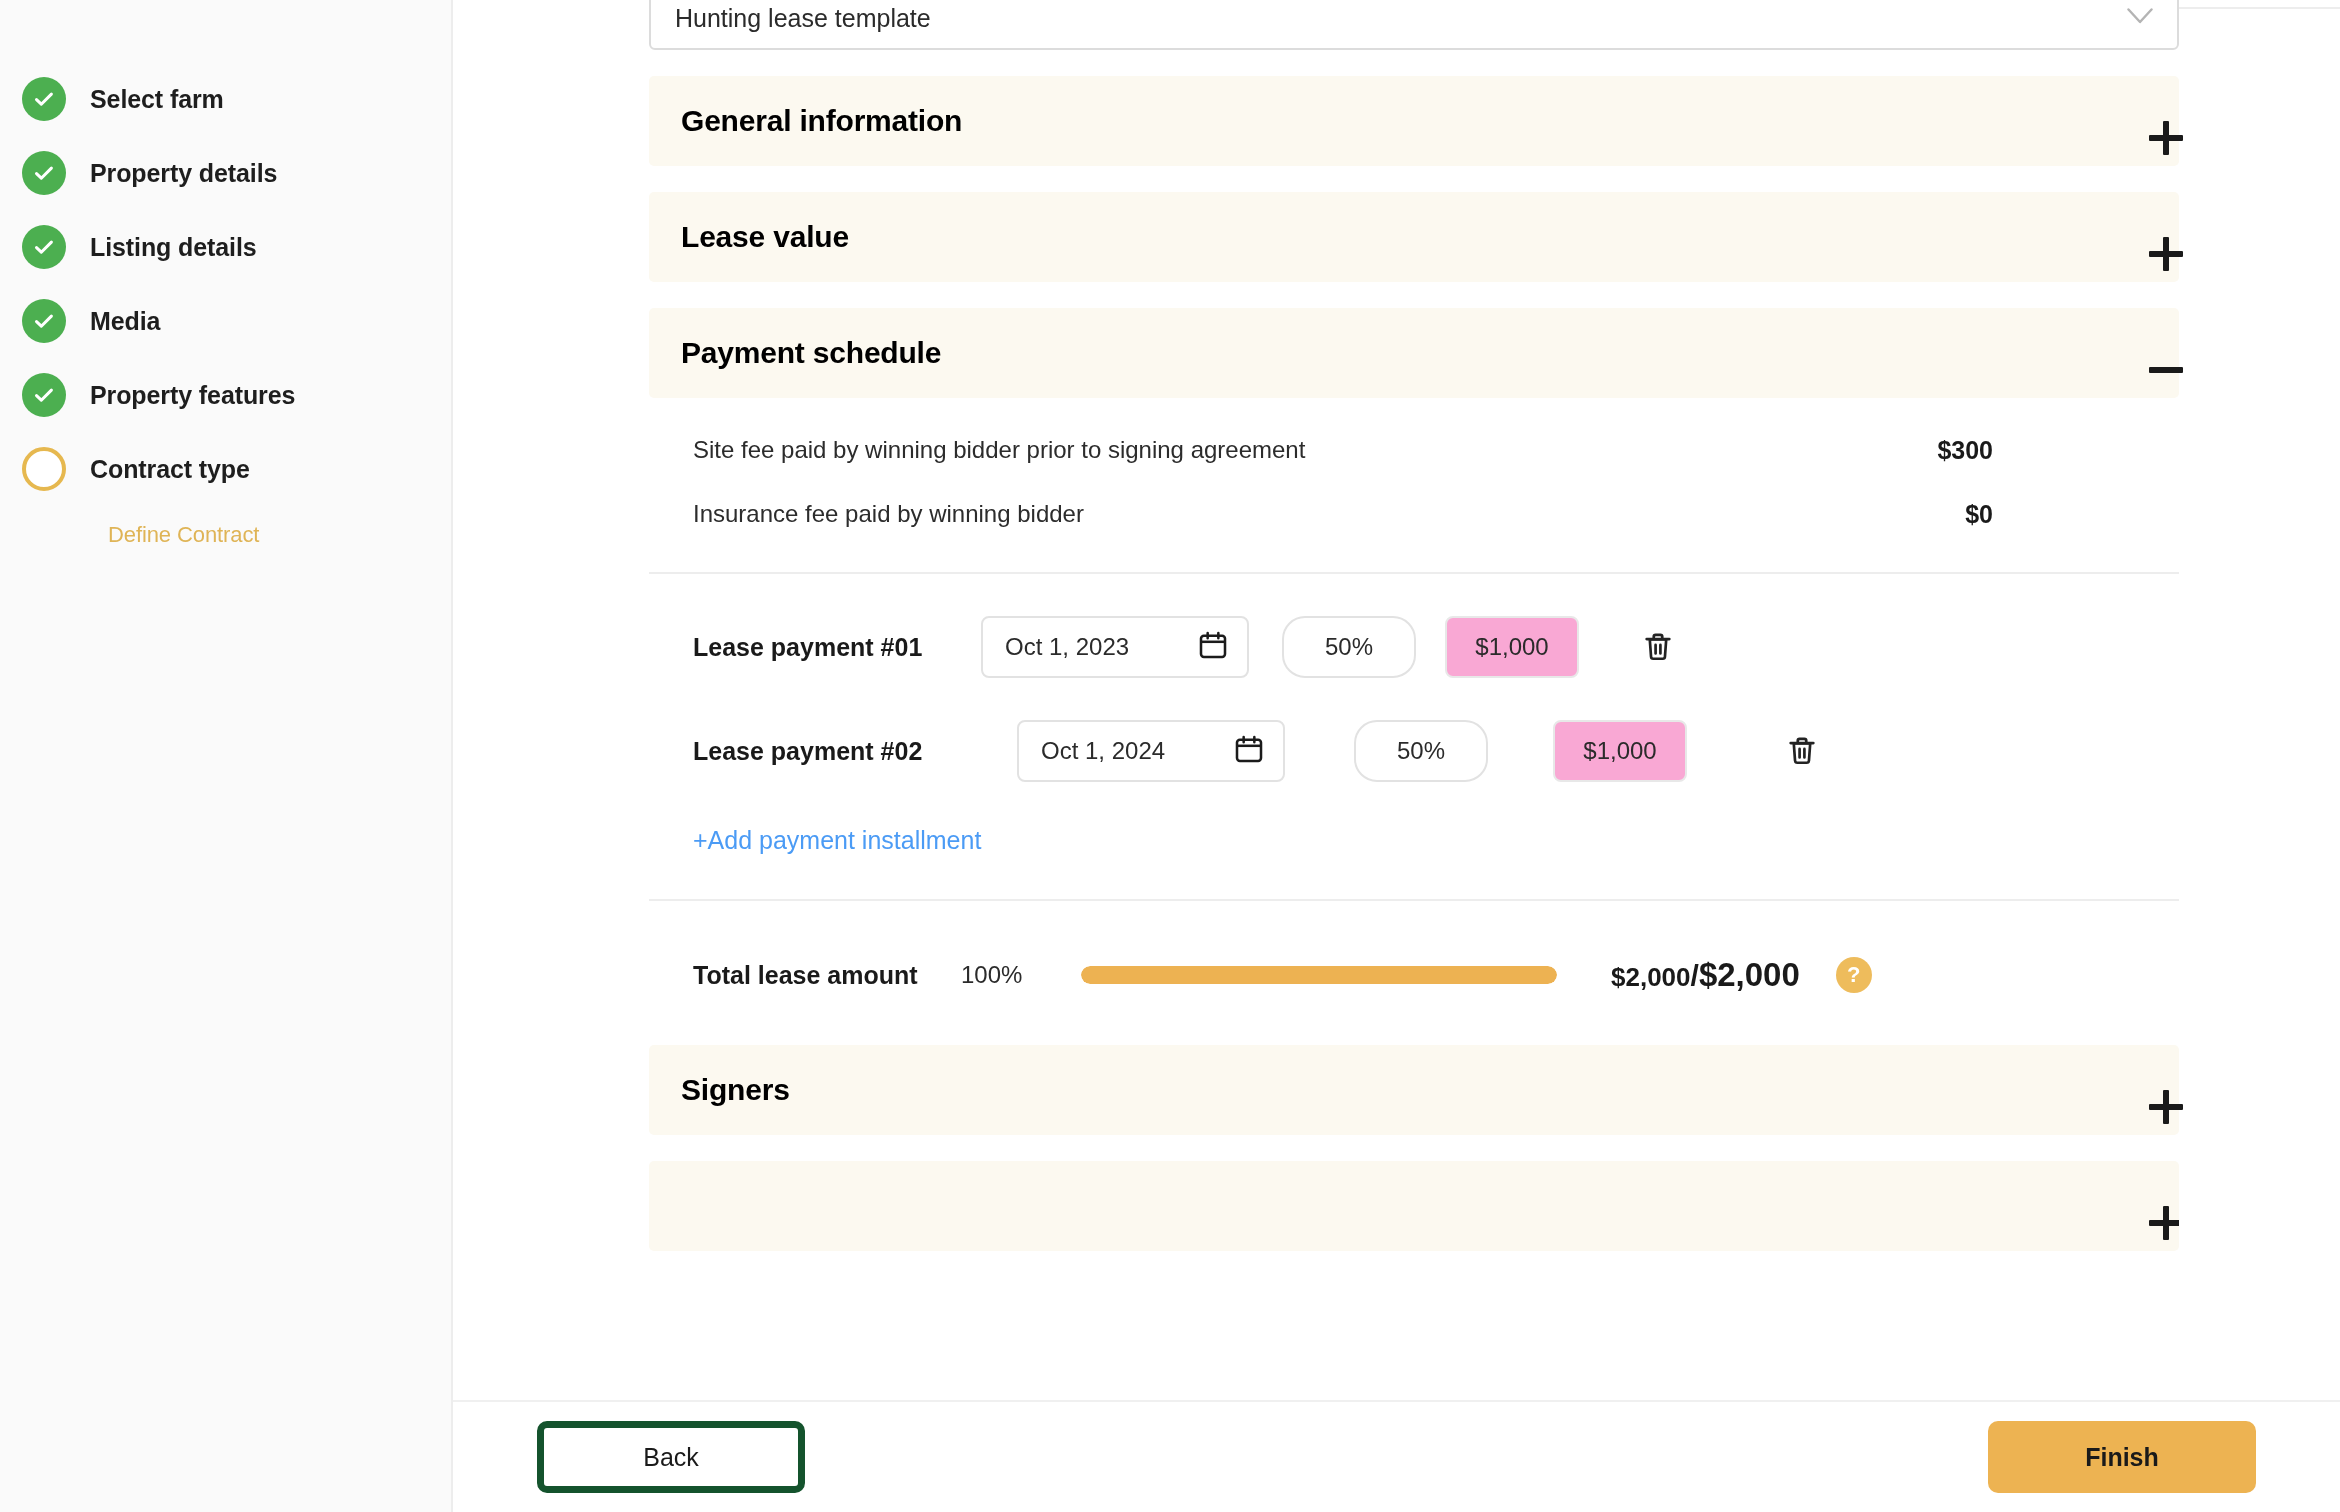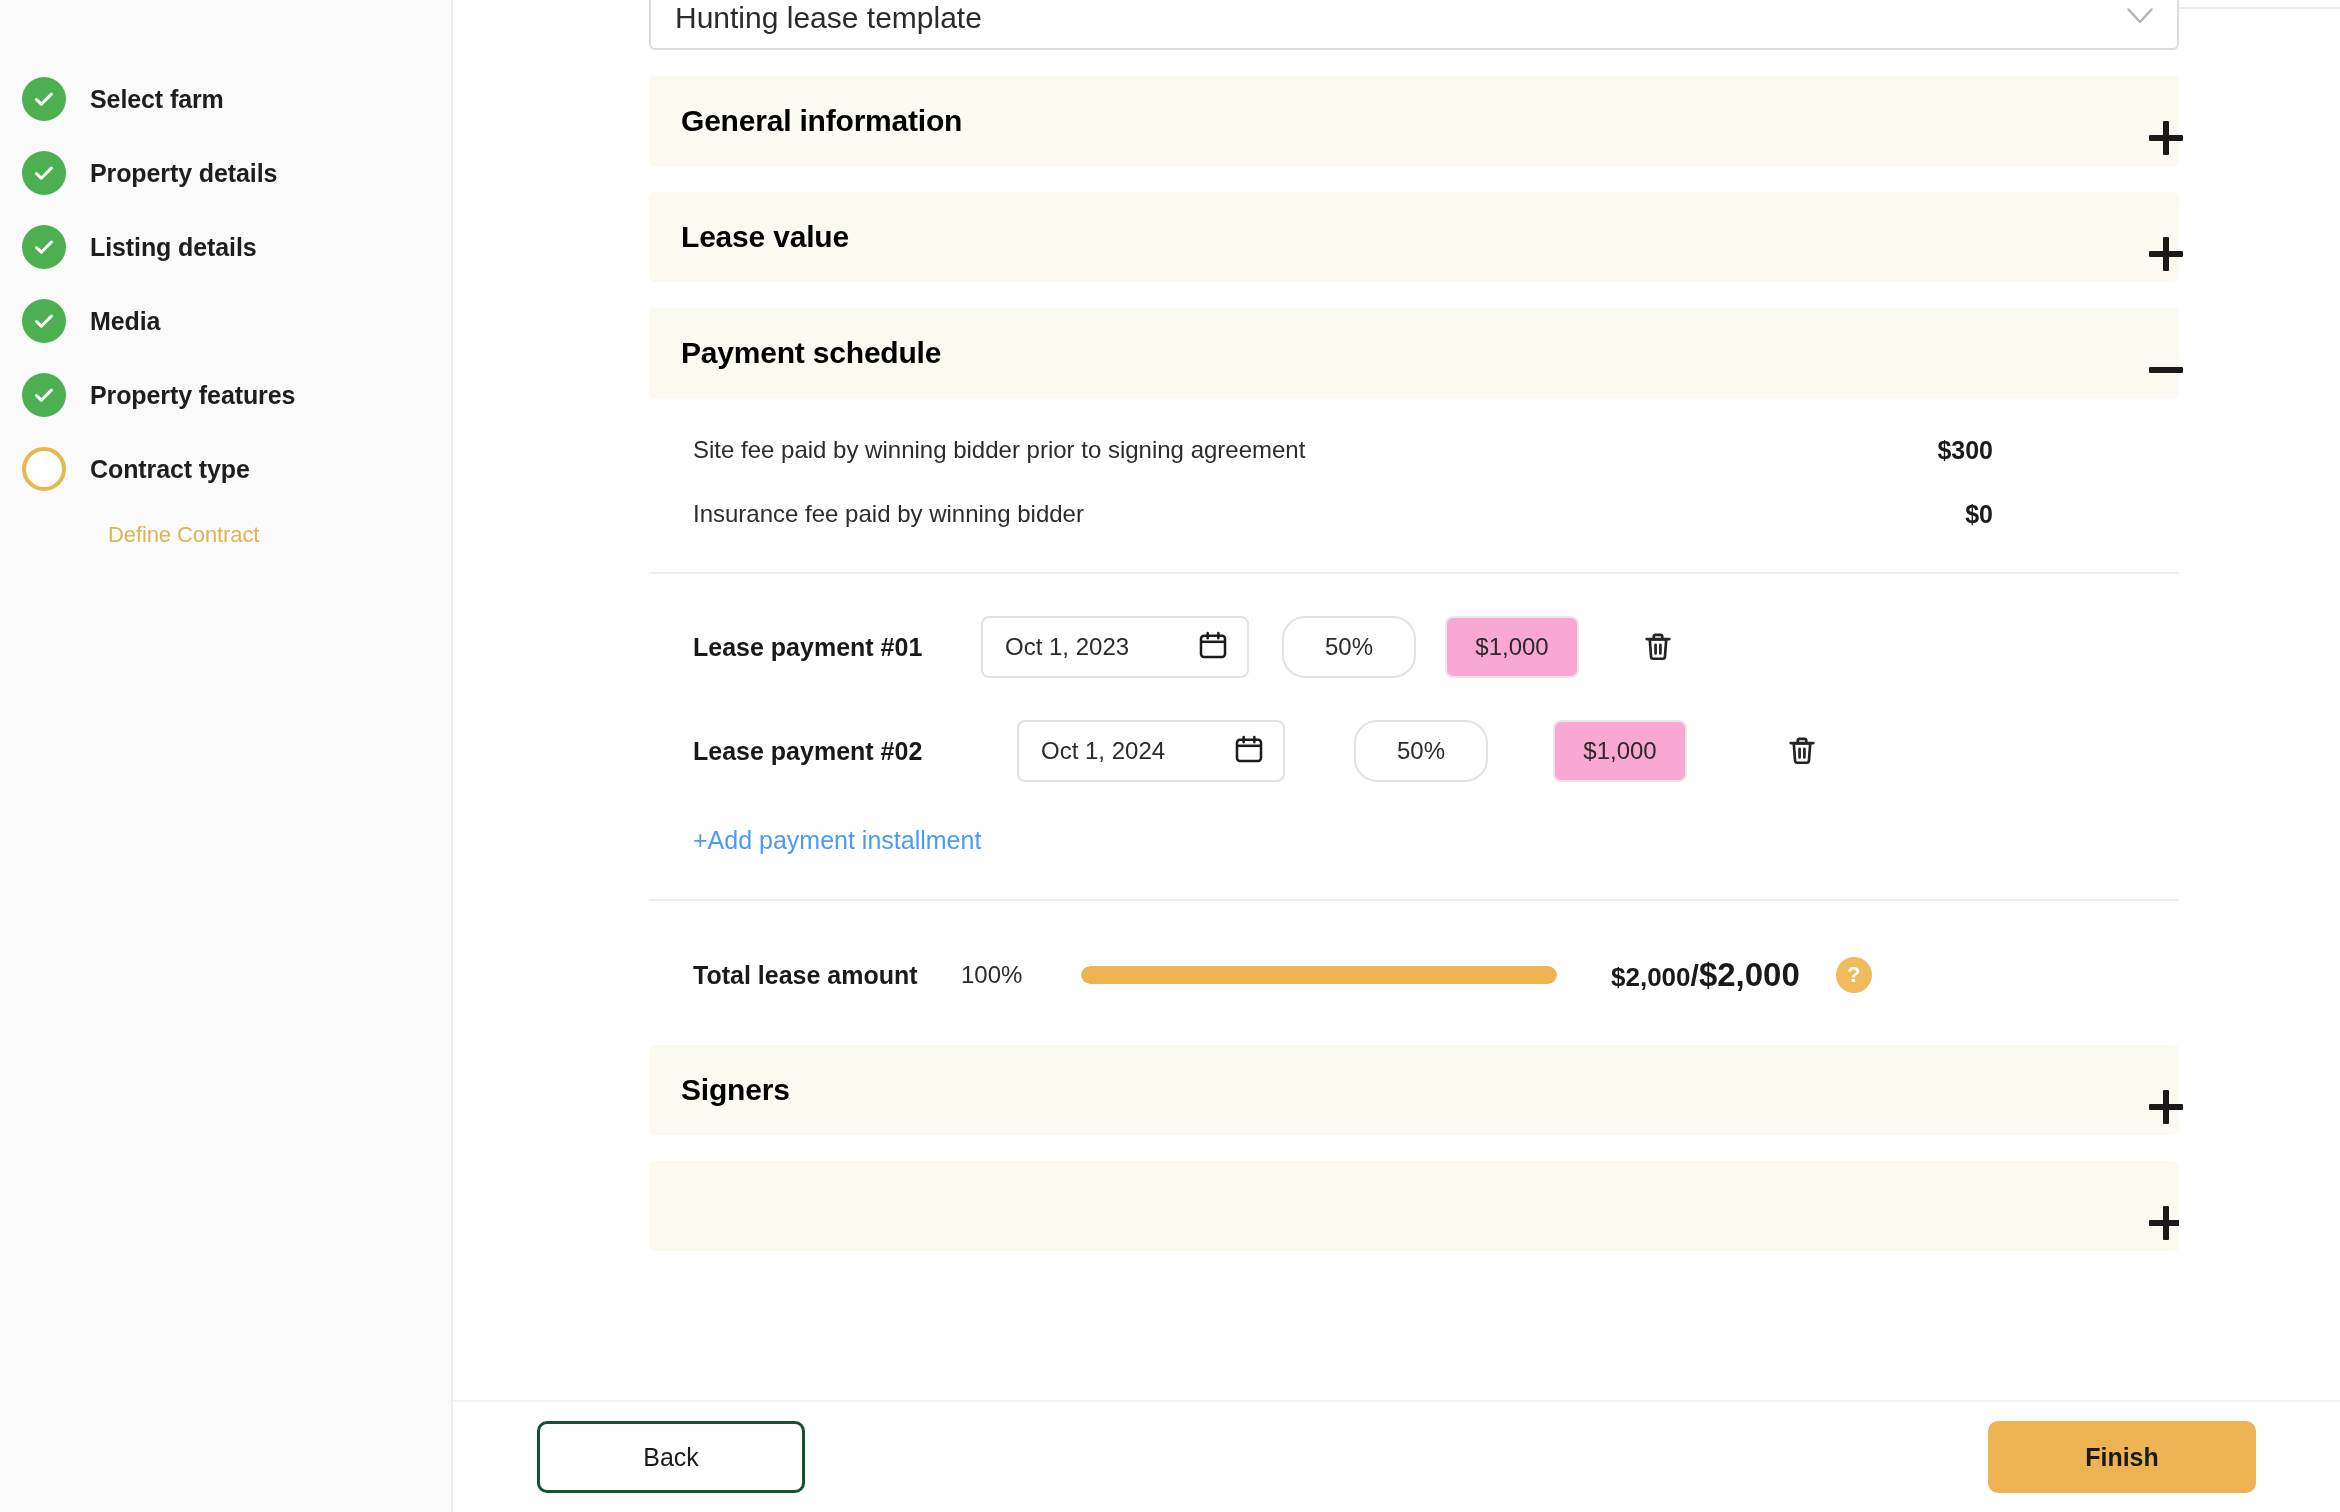--- a/index.html
+++ b/index.html
@@ -90,21 +90,21 @@
     height: 64px;
     width: 1530px;
     margin-top: -14px;
     border: 2px solid #dcdcdc;
     border-radius: 6px;
     background: #fff;
     display: flex; align-items: center;
     padding: 0 24px;
   }
   .template-value {
-    font-size: 30px; color: #2b2b2b; font-weight: 400;
+    font-size: 25px; color: #2b2b2b; font-weight: 400;
   }
   .chev {
     position: absolute; right: 24px; top: 50%;
     transform: translateY(-50%);
   }
 
   
   .acc {
     margin-top: 26px;
     width: 1530px;
@@ -219,21 +219,21 @@
     position: absolute;
     left: 0; right: 0; bottom: 0;
     height: 112px;
     background: #ffffff;
     border-top: 2px solid #f0f0f0;
     display: flex; align-items: center; justify-content: space-between;
     padding: 0 84px 0 84px;
   }
   .btn-back {
     width: 268px; height: 72px;
-    border: 3px solid #14532d;
+    border: 7px solid #14532d;
     border-radius: 10px;
     background: #fff;
     font-size: 25px; color: #1a1a1a;
     font-family: "Liberation Sans", sans-serif;
     cursor: pointer;
   }
   .btn-finish {
     width: 268px; height: 72px;
     border: none; border-radius: 10px;
     background: #edb352;

